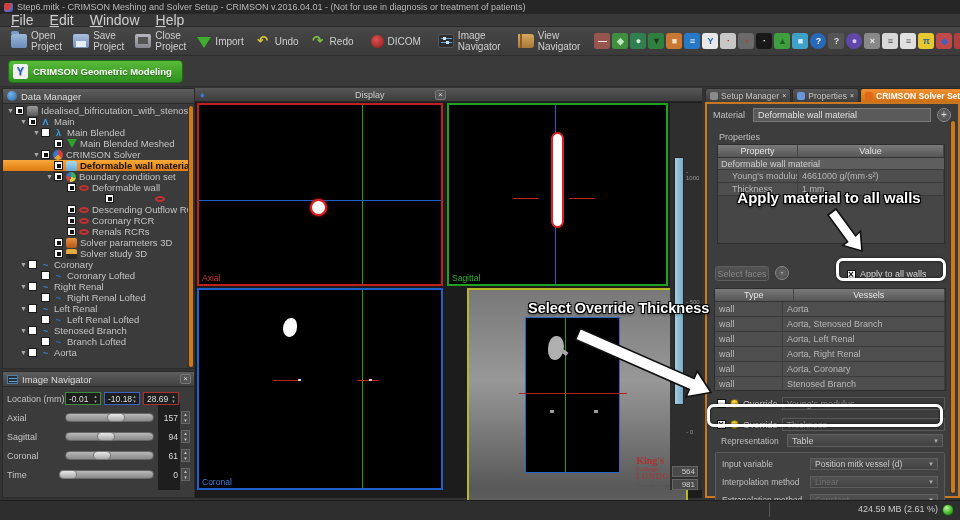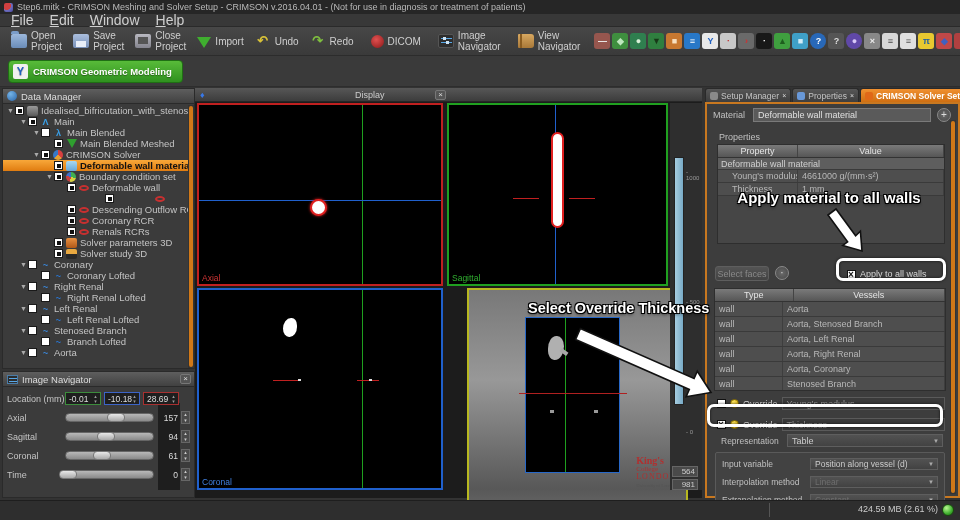--- a/index.html
+++ b/index.html
@@ -653,21 +653,21 @@
       <div class="dropdown" style="left:80px; top:330px; width:156px; height:13px;">
         <span>Table</span>
           <span class="dd-arrow">▼</span>
       </div>
 
       <div class="groupbox" style="left:8px; top:348px; width:230px; height:118px;">
         <div id="param-rows">
             <div class="gb-row">
               <span class="gb-label">Input variable</span>
               <span class="gb-dd">
-                <span>Position along vessel (d)</span>
+                <span>Position mitk vessel (d)</span>
                 <span class="dd-arrow" style="margin-left:auto;margin-right:3px;font-size:6px;color:#aaa;">▼</span>
               </span>
             </div>
             <div class="gb-row">
               <span class="gb-label">Interpolation method</span>
               <span class="gb-dd dim">
                 <span>Linear</span>
                 <span class="dd-arrow" style="margin-left:auto;margin-right:3px;font-size:6px;color:#aaa;">▼</span>
               </span>
             </div>

